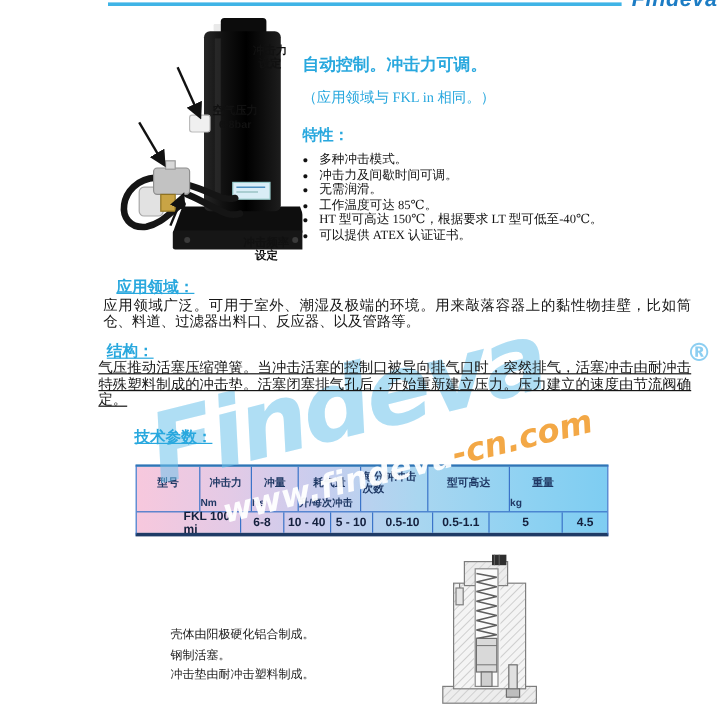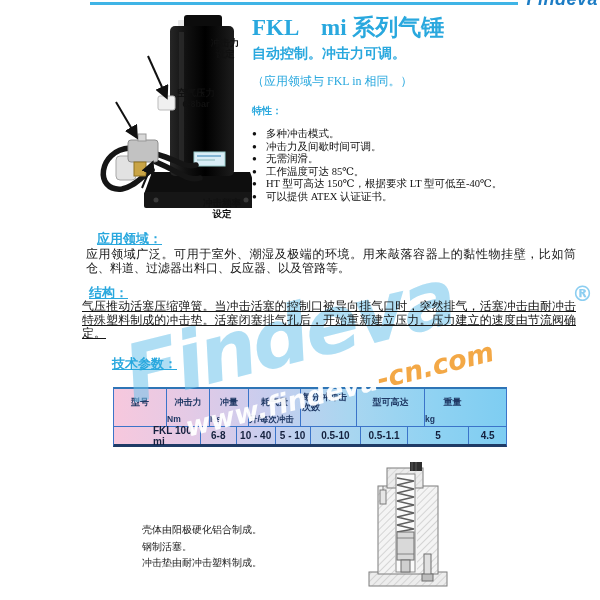--- a/index.html
+++ b/index.html
@@ -9,21 +9,21 @@
 
   
   .top-rule{position:absolute;left:90px;top:2px;width:428px;height:3px;background:#3FB4E6;}
   .top-logo{position:absolute;top:-11px;right:2px;font:italic bold 18px "Liberation Sans","DejaVu Sans",sans-serif;
             color:#1C7CC4;letter-spacing:.5px;}
 
   
   .title{position:absolute;left:252px;top:12px;font-size:23px;font-weight:bold;color:#29A8DE;white-space:pre;}
   .subtitle{position:absolute;left:252px;top:45px;font-size:14px;font-weight:bold;color:#29A8DE;}
   .note{position:absolute;left:252px;top:73px;font-size:12px;color:#29A8DE;}
-  .features-heading{position:absolute;left:252px;top:104px;font-size:10px;font-weight:bold;color:#29A8DE;}
+  .features-heading{position:absolute;left:252px;top:104px;font-size:13px;font-weight:bold;color:#29A8DE;}
   .features{position:absolute;left:252px;top:128px;width:330px;font-size:10.5px;line-height:12.6px;color:#111;}
   .features .fi{display:flex;}
   .features .dot{width:14px;font-size:8px;line-height:12.6px;}
 
   
   .photo{position:absolute;left:82px;top:12px;width:170px;height:206px;}
   .photo-label{position:absolute;text-align:center;font-size:9.5px;font-weight:bold;line-height:10.5px;color:#111;
                font-family:"Liberation Serif","DejaVu Serif",serif;}
   .lbl-impact{left:125px;top:26px;width:36px;}
   .lbl-air{left:92px;top:76px;width:44px;}
@@ -129,21 +129,20 @@
     <div class="photo-label lbl-air">
       <div>空气压力</div>
       <div class="en">6-8bar</div>
     </div>
     <div class="photo-label lbl-freq">
       <div>冲击频率</div>
       <div>设定</div>
     </div>
   </div>
 
-  <div class="title">FKL　mi 系列气锤</div>
   <div class="subtitle">自动控制。冲击力可调。</div>
   <div class="note">（应用领域与 FKL in 相同。）</div>
 
   <div class="features-heading">特性：</div>
   <div class="features">
     <div class="fi">
         <span class="dot">●</span>
         <span>多种冲击模式。</span>
       </div>
     <div class="fi">

